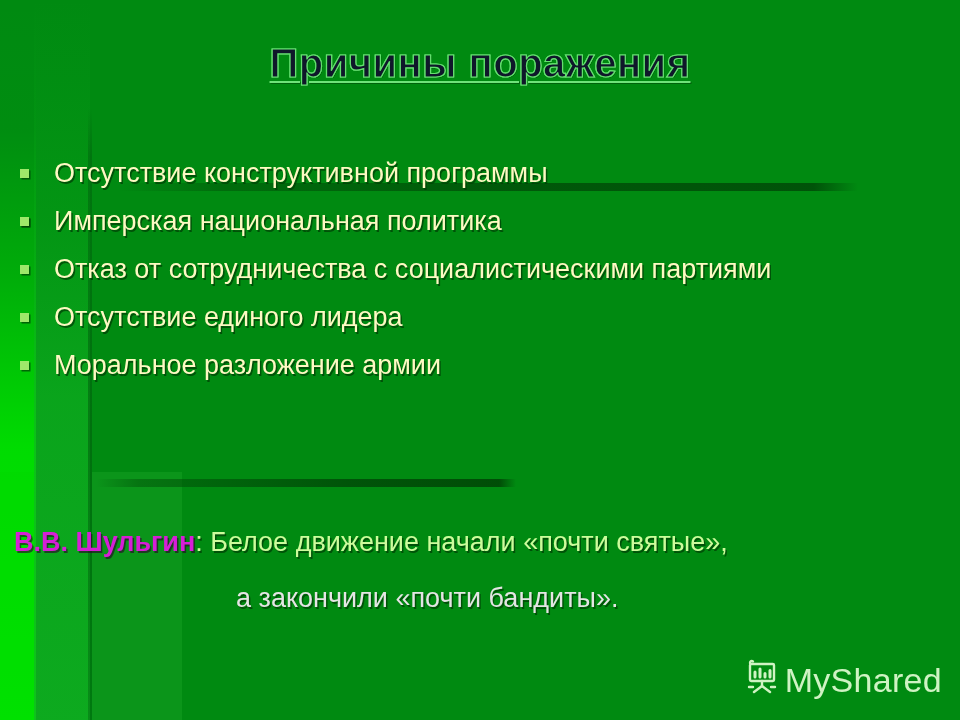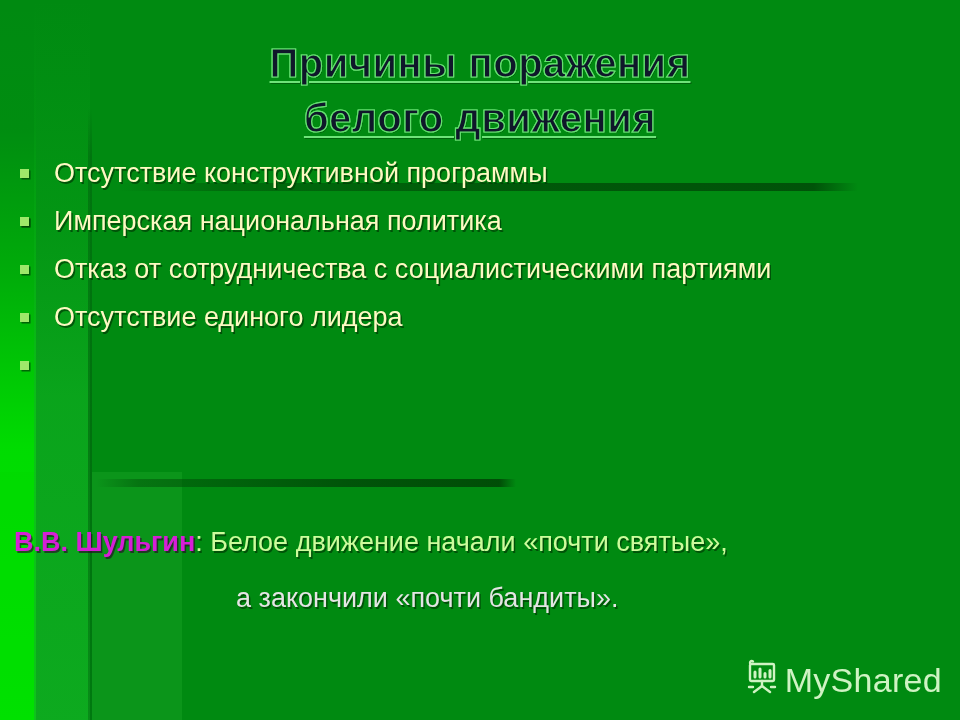--- a/index.html
+++ b/index.html
@@ -203,21 +203,20 @@
     <div class="bg-mid-band"></div>
     <div class="bg-lower-block2"></div>
     <div class="bg-lower-block"></div>
     <div class="bg-vline"></div>
     <div class="hrule-top"></div>
     <div class="hrule-bottom"></div>
   </div>
 
   <div class="title">
     <span class="title-line">Причины поражения</span>
-    <span class="title-line">белого движения</span>
   </div>
 
   <ul class="bullets">
     <li class="bullet-item">
       <span class="bullet-marker"></span>
       <span>Отсутствие конструктивной программы</span>
     </li>
     <li class="bullet-item">
       <span class="bullet-marker"></span>
     </li>
@@ -228,20 +227,21 @@
     <li class="bullet-item">
       <span class="bullet-marker"></span>
       <span>Отказ от сотрудничества с социалистическими партиями</span>
     </li>
     <li class="bullet-item">
       <span class="bullet-marker"></span>
       <span>Отсутствие единого лидера</span>
     </li>
     <li class="bullet-item">
       <span class="bullet-marker"></span>
+      <span>Моральное разложение армии</span>
     </li>
   </ul>
 
   <div class="quote">
     <div class="quote-line1"><span class="quote-author">В.В. Шульгин</span><span>: Белое движение начали «почти святые»,</span></div>
     <div class="quote-line2">а закончили «почти бандиты».</div>
   </div>
 
   <div class="watermark">
     <span class="watermark-icon">

